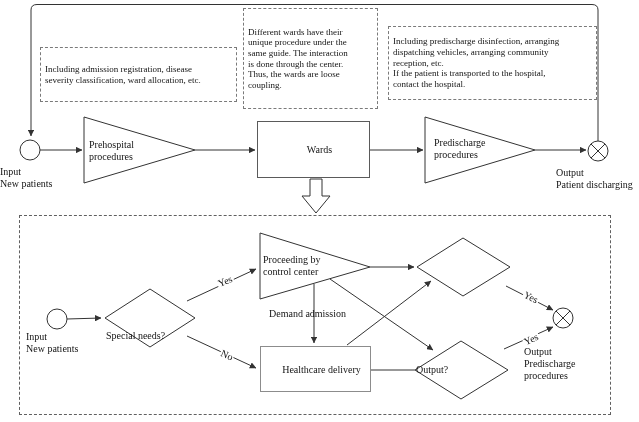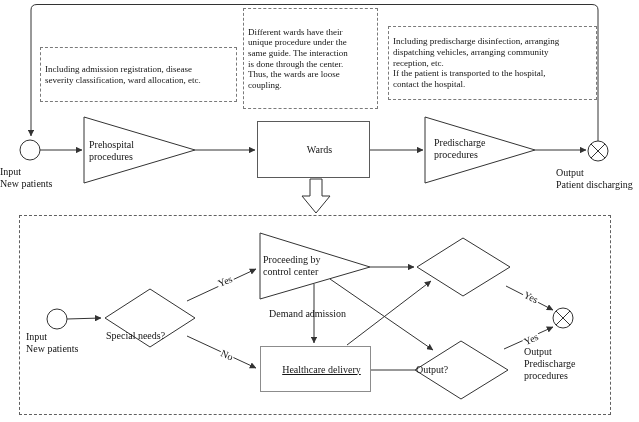--- a/index.html
+++ b/index.html
@@ -123,21 +123,21 @@
 
   <div class="lbl" style="left:26px; top:331px; width:62px;">Input
 New patients</div>
   <div class="lbl" style="left:106px; top:312px; width:88px;margin-top:18px;">Special needs?</div>
   <div class="rot" style="left:225px; top:281px; transform:translate(-50%,-50%) rotate(-23deg);">Yes</div>
   <div class="rot" style="left:227px; top:355px; transform:translate(-50%,-50%) rotate(23deg);">No</div>
   <div class="lbl left" style="left:263px; top:254px; width:70px;">Proceeding by
 control center</div>
   <div class="lbl" style="left:269px; top:308px; width:100px;">Demand admission</div>
 
-  <div class="node-rect health" style="left:260px; top:346px; width:111px; height:46px;text-decoration:underline;">
+  <div class="node-rect health" style="left:260px; top:346px; width:111px; height:46px;">
     <span>Healthcare delivery</span>
   </div>
 
   <div class="lbl" style="left:416px; top:364px; width:90px;">Output?</div>
   <div class="rot" style="left:531px; top:297px; transform:translate(-50%,-50%) rotate(26deg);">Yes</div>
   <div class="rot" style="left:531px; top:339px; transform:translate(-50%,-50%) rotate(-24deg);">Yes</div>
   <div class="lbl" style="left:524px; top:346px; width:80px;">Output
 Predischarge
 procedures</div>
 

